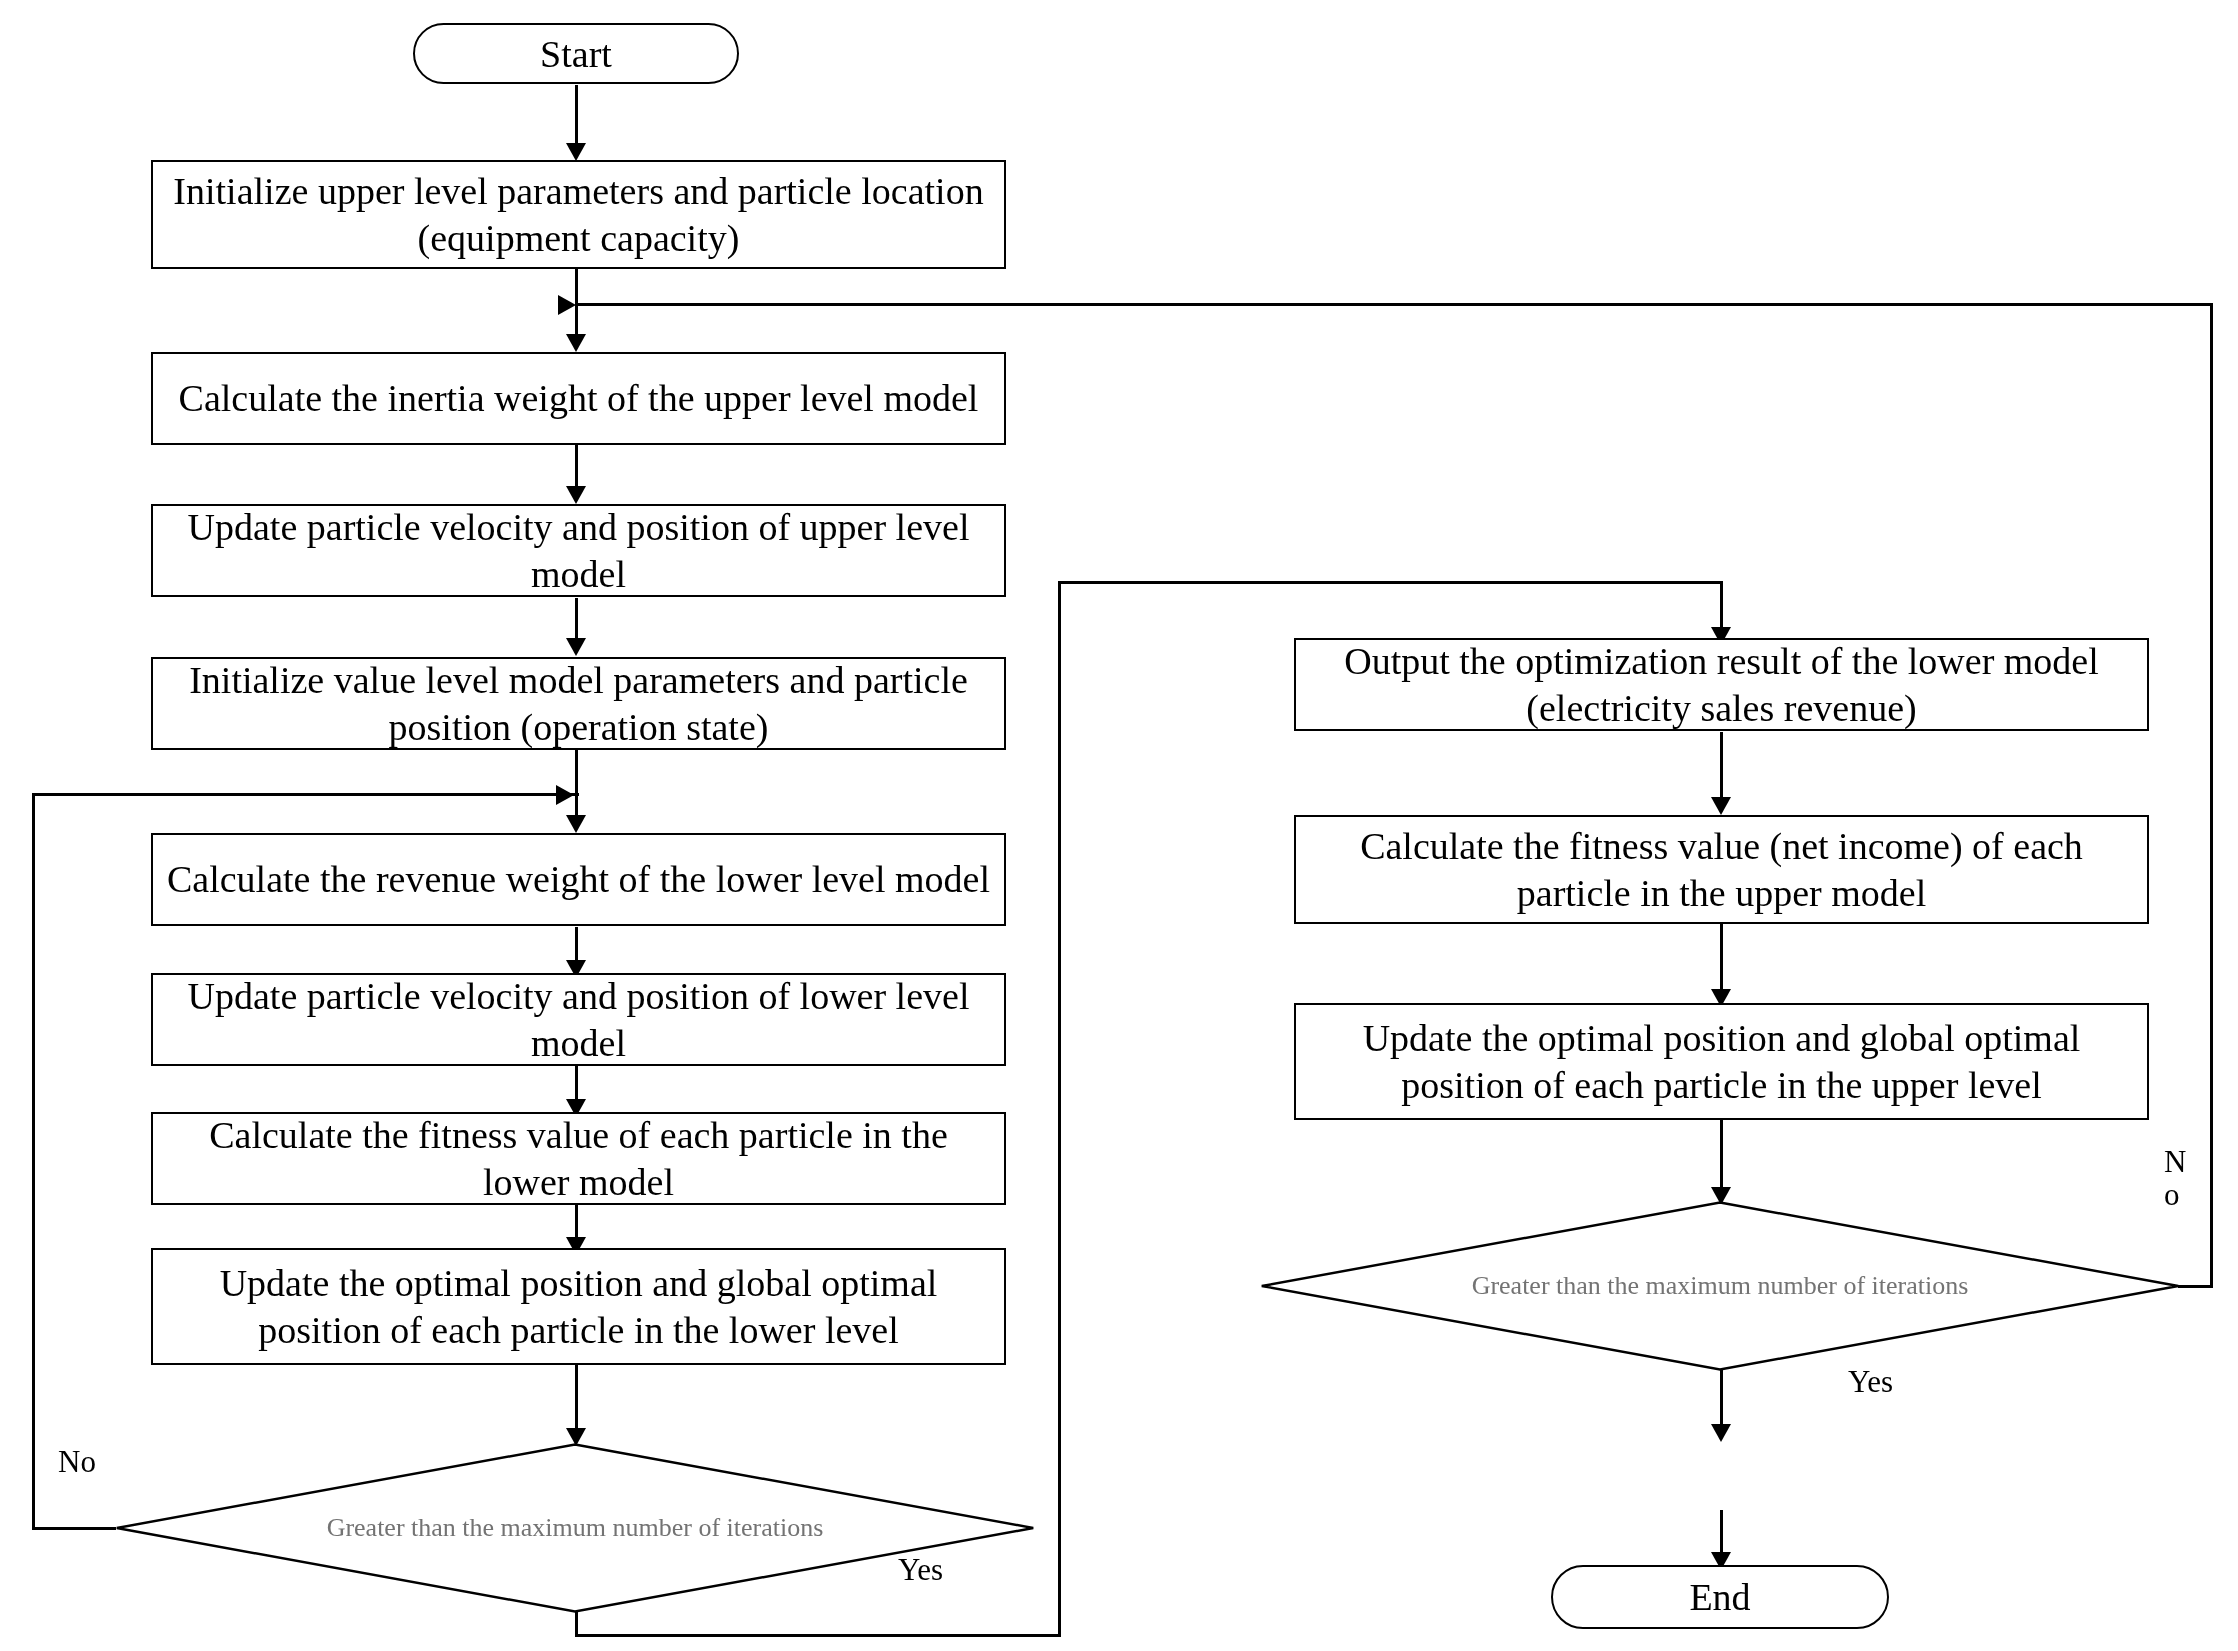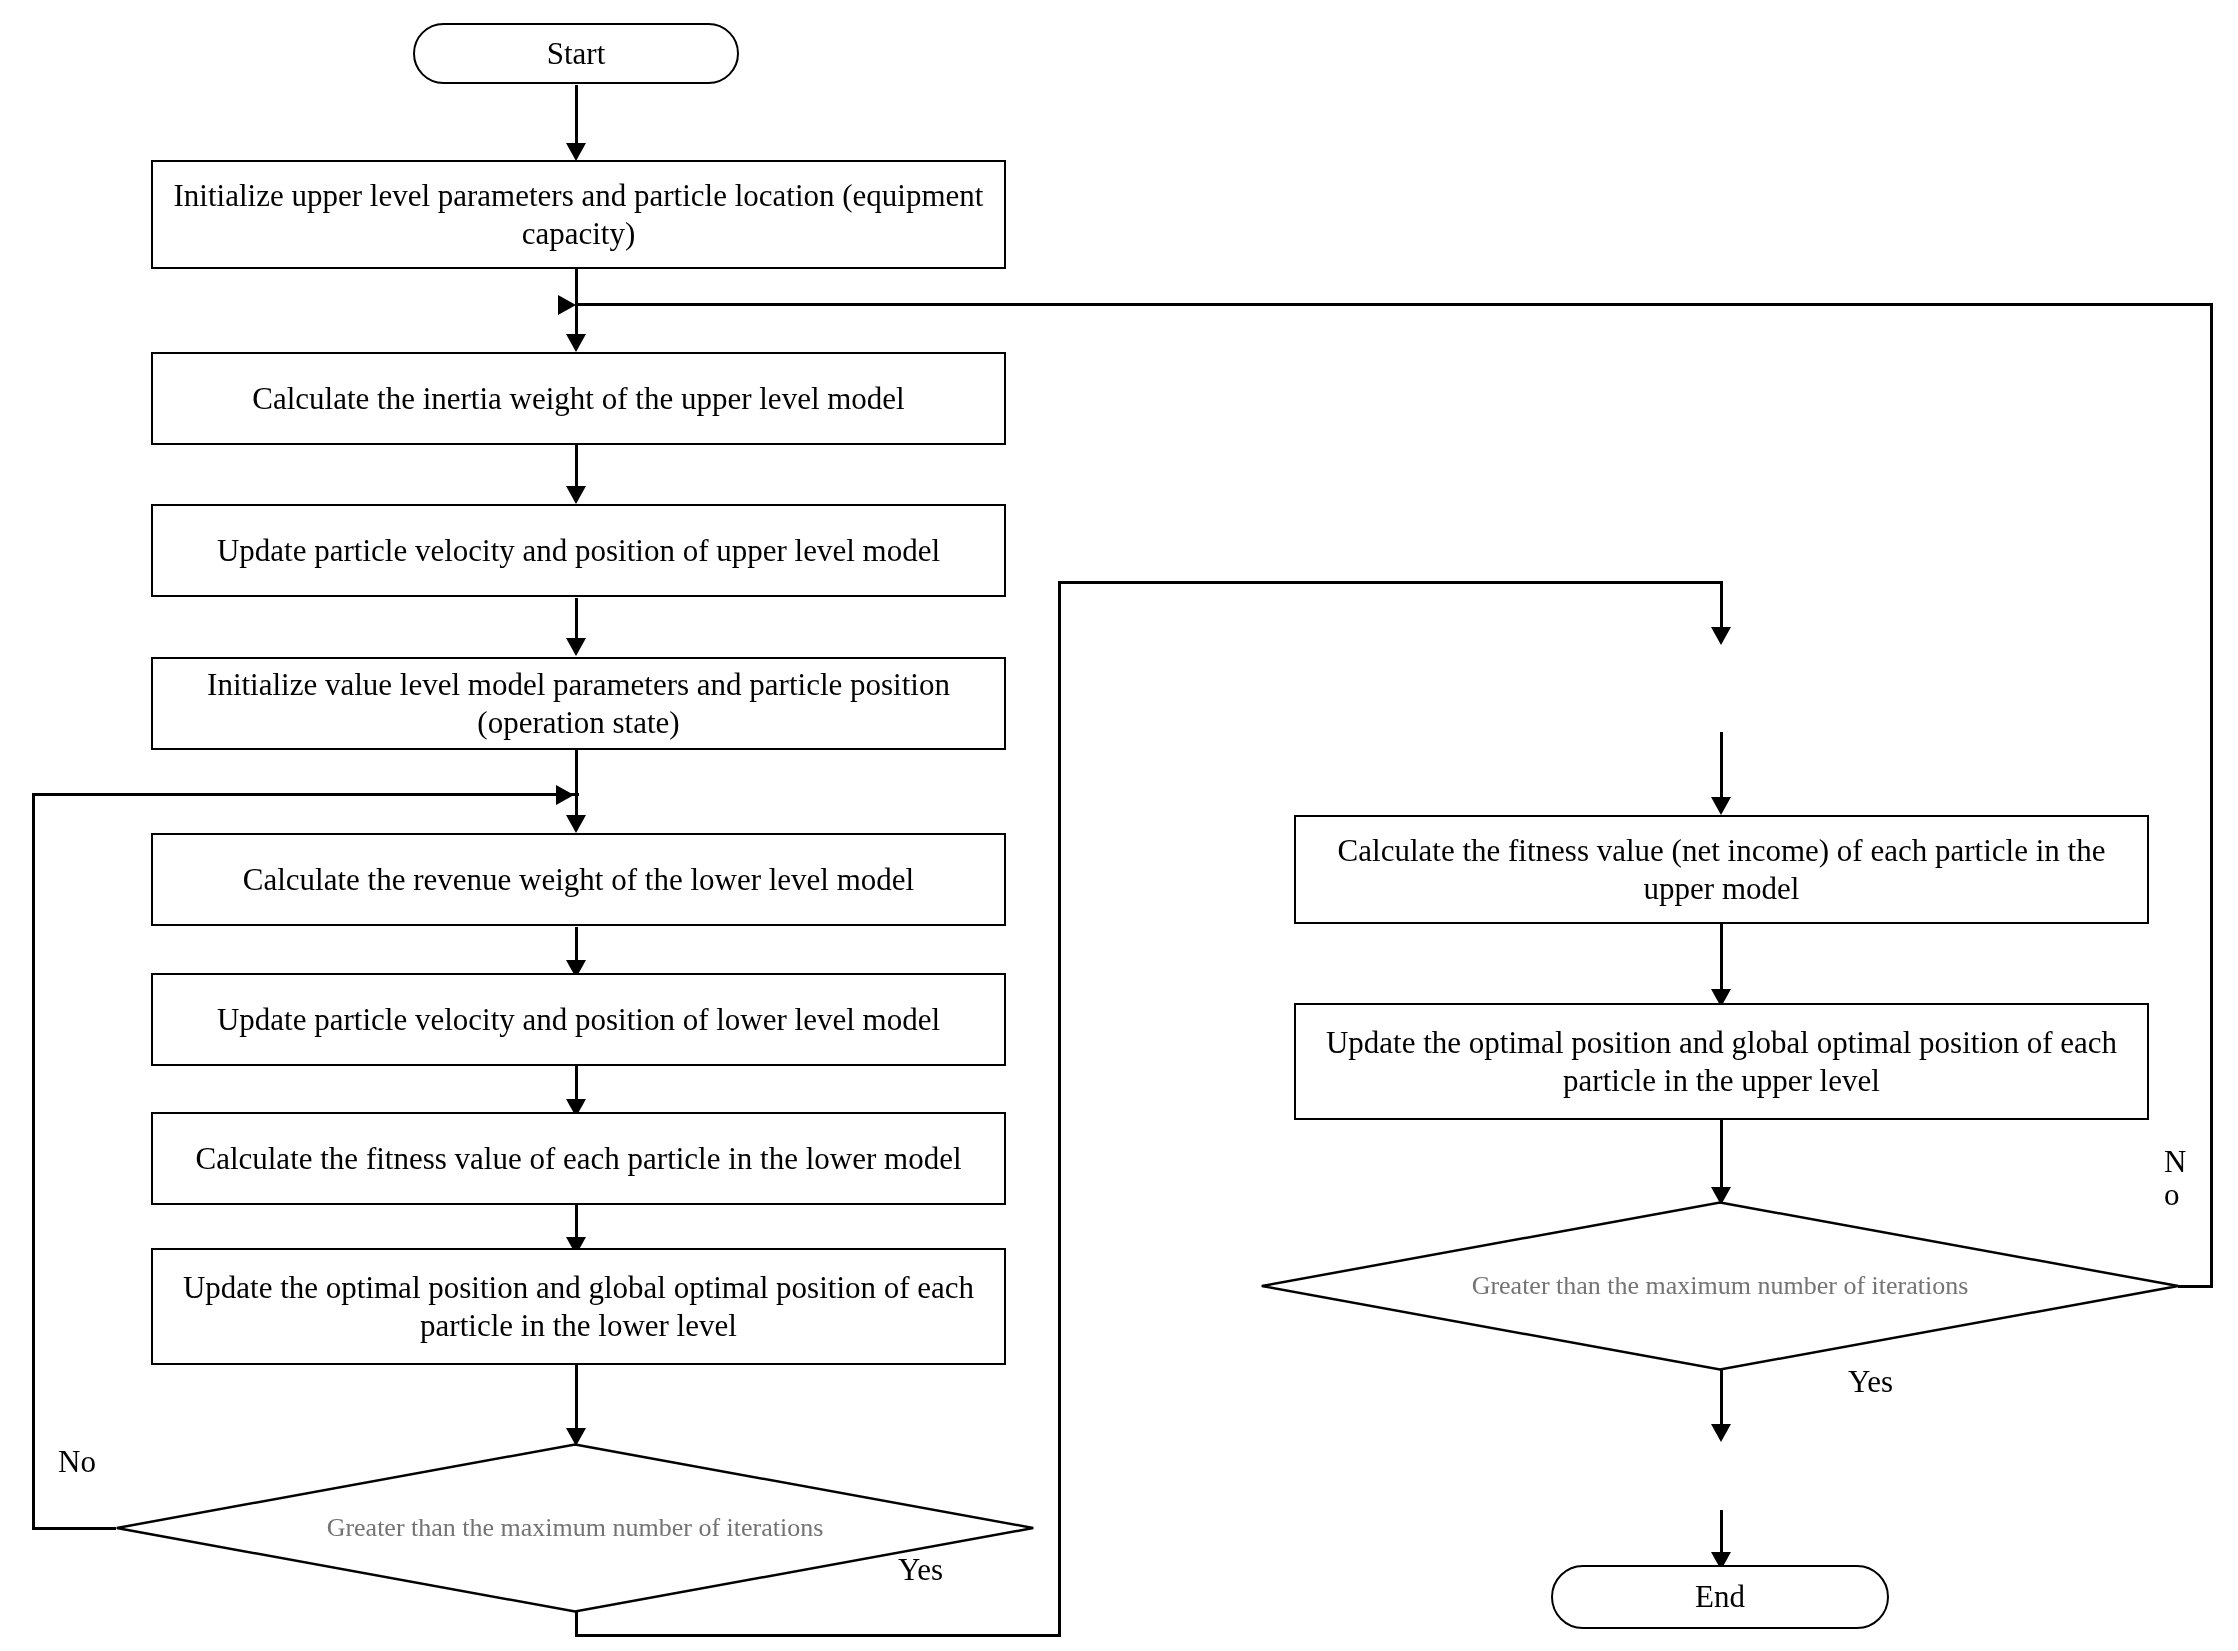--- a/index.html
+++ b/index.html
@@ -21,21 +21,21 @@
     position: absolute;
     box-sizing: border-box;
     border: 2.5px solid #000000;
     background: #ffffff;
     display: flex;
     align-items: center;
     justify-content: center;
     text-align: center;
     line-height: 1.22;
     color: #000000;
-    font-size: 31px;
+    font-size: 38px;
     padding: 0 8.6px;
   }
   .terminator {
     border-radius: 61px;
   }
   .diamond-wrap {
     position: absolute;
     display: flex;
     align-items: center;
     justify-content: center;
@@ -165,20 +165,23 @@
   <div class="edge-label" style="left:58px; top:1445px;">No</div>
 
   <div class="edge edge-v" style="left:575px; top:1612px; width:2.5px; height:24.6px;"></div>
   <div class="edge edge-h" style="left:575px; top:1634px; width:486px; height:2.5px;"></div>
   <div class="edge edge-v" style="left:1058px; top:581px; width:2.5px; height:1055px;"></div>
   <div class="edge edge-h" style="left:1058px; top:581px; width:664px; height:2.5px;"></div>
   <div class="edge edge-v" style="left:1720px; top:581px; width:2.5px; height:55px;"></div>
   <div class="arrow arrow-down" style="left:1711px; top:627px;"></div>
   <div class="edge-label" style="left:898px; top:1553px;">Yes</div>
 
+  <div class="node" style="left:1294px; top:638px; width:855px; height:93px;">
+    <span>Output the optimization result of the lower model (electricity sales revenue)</span>
+  </div>
 
   <div class="edge edge-v" style="left:1720px; top:732px; width:2.5px; height:75px;"></div>
   <div class="arrow arrow-down" style="left:1711px; top:797px;"></div>
 
   <div class="node" style="left:1294px; top:815px; width:855px; height:109px;">
     <span>Calculate the fitness value (net income) of each particle in the upper model</span>
   </div>
 
   <div class="edge edge-v" style="left:1720px; top:924px; width:2.5px; height:75px;"></div>
   <div class="arrow arrow-down" style="left:1711px; top:989px;"></div>

